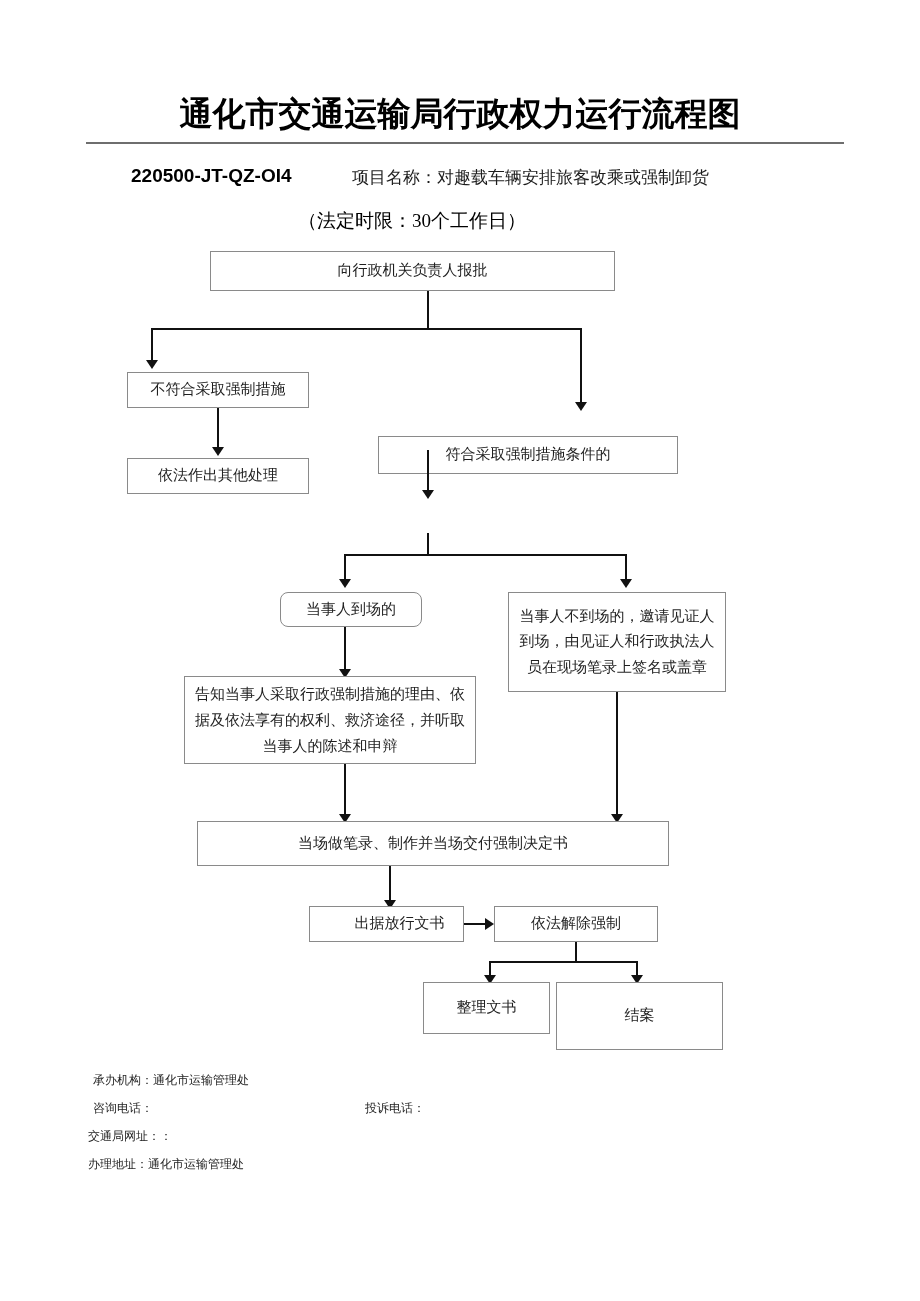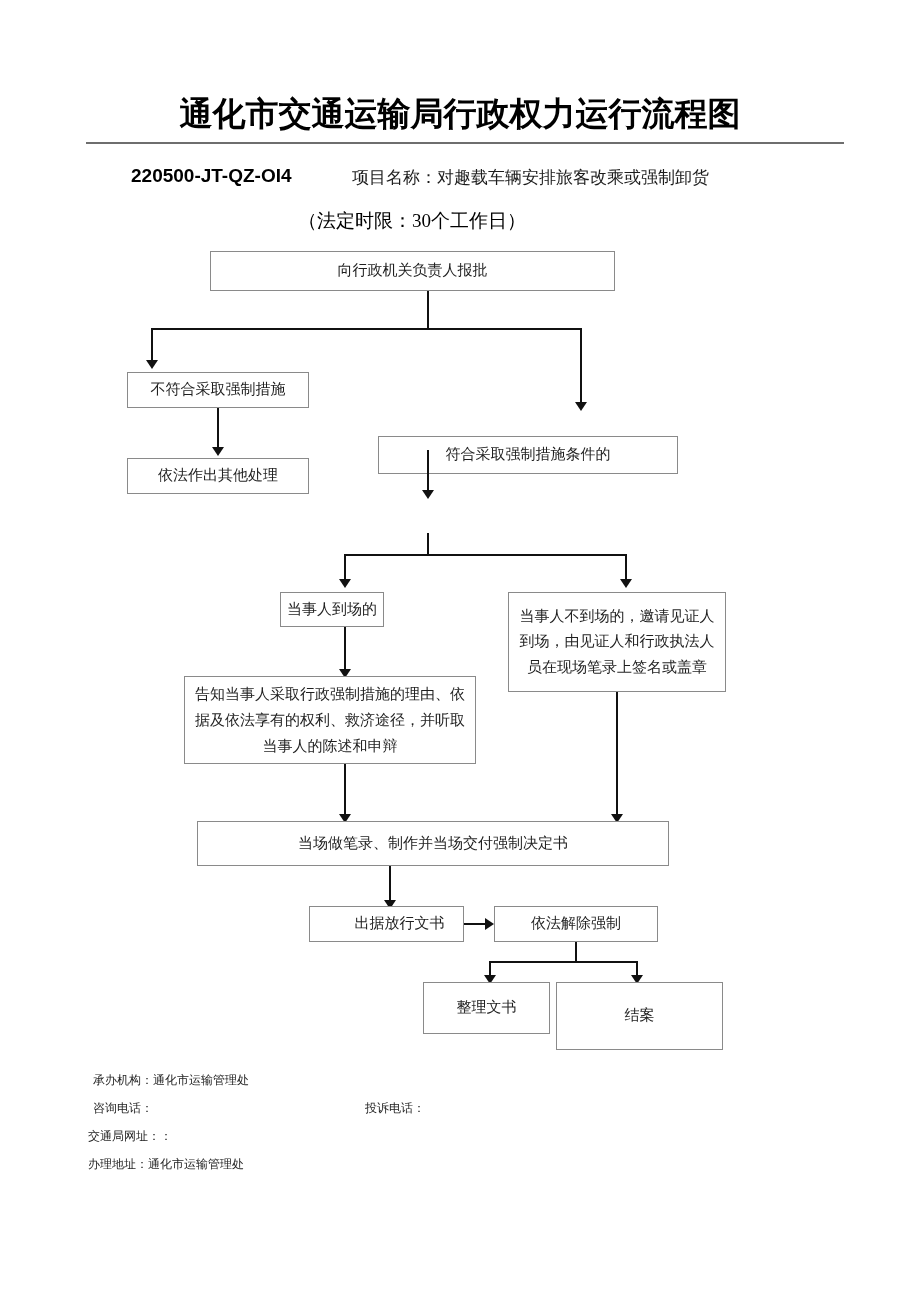--- a/index.html
+++ b/index.html
@@ -150,21 +150,21 @@
   <div class="arrow-down" style="left:422px; top:490px;"></div>
 
 
   <div class="vline" style="left:427px; top:533px; height:22px;"></div>
   <div class="hline" style="left:345px; top:554px; width:282px;"></div>
   <div class="vline" style="left:344px; top:554px; height:27px;"></div>
   <div class="arrow-down" style="left:339px; top:579px;"></div>
   <div class="vline" style="left:625px; top:554px; height:27px;"></div>
   <div class="arrow-down" style="left:620px; top:579px;"></div>
 
-  <div class="box" style="left:280px; top:592px; width:104px; height:35px;">当事人到场的</div>
+  <div class="box" style="left:280px; top:592px; width:142px; height:35px;border-radius:8px;">当事人到场的</div>
 
   <div class="vline" style="left:344px; top:627px; height:44px;"></div>
   <div class="arrow-down" style="left:339px; top:669px;"></div>
 
   <div class="box pad" style="left:508px; top:592px; width:218px; height:100px; line-height:1.7;">当事人不到场的，邀请见证人到场，由见证人和行政执法人员在现场笔录上签名或盖章</div>
 
   <div class="box pad" style="left:184px; top:676px; width:292px; height:88px; line-height:1.75;">告知当事人采取行政强制措施的理由、依据及依法享有的权利、救济途径，并听取当事人的陈述和申辩</div>
 
   <div class="vline" style="left:344px; top:764px; height:52px;"></div>
   <div class="arrow-down" style="left:339px; top:814px;"></div>

